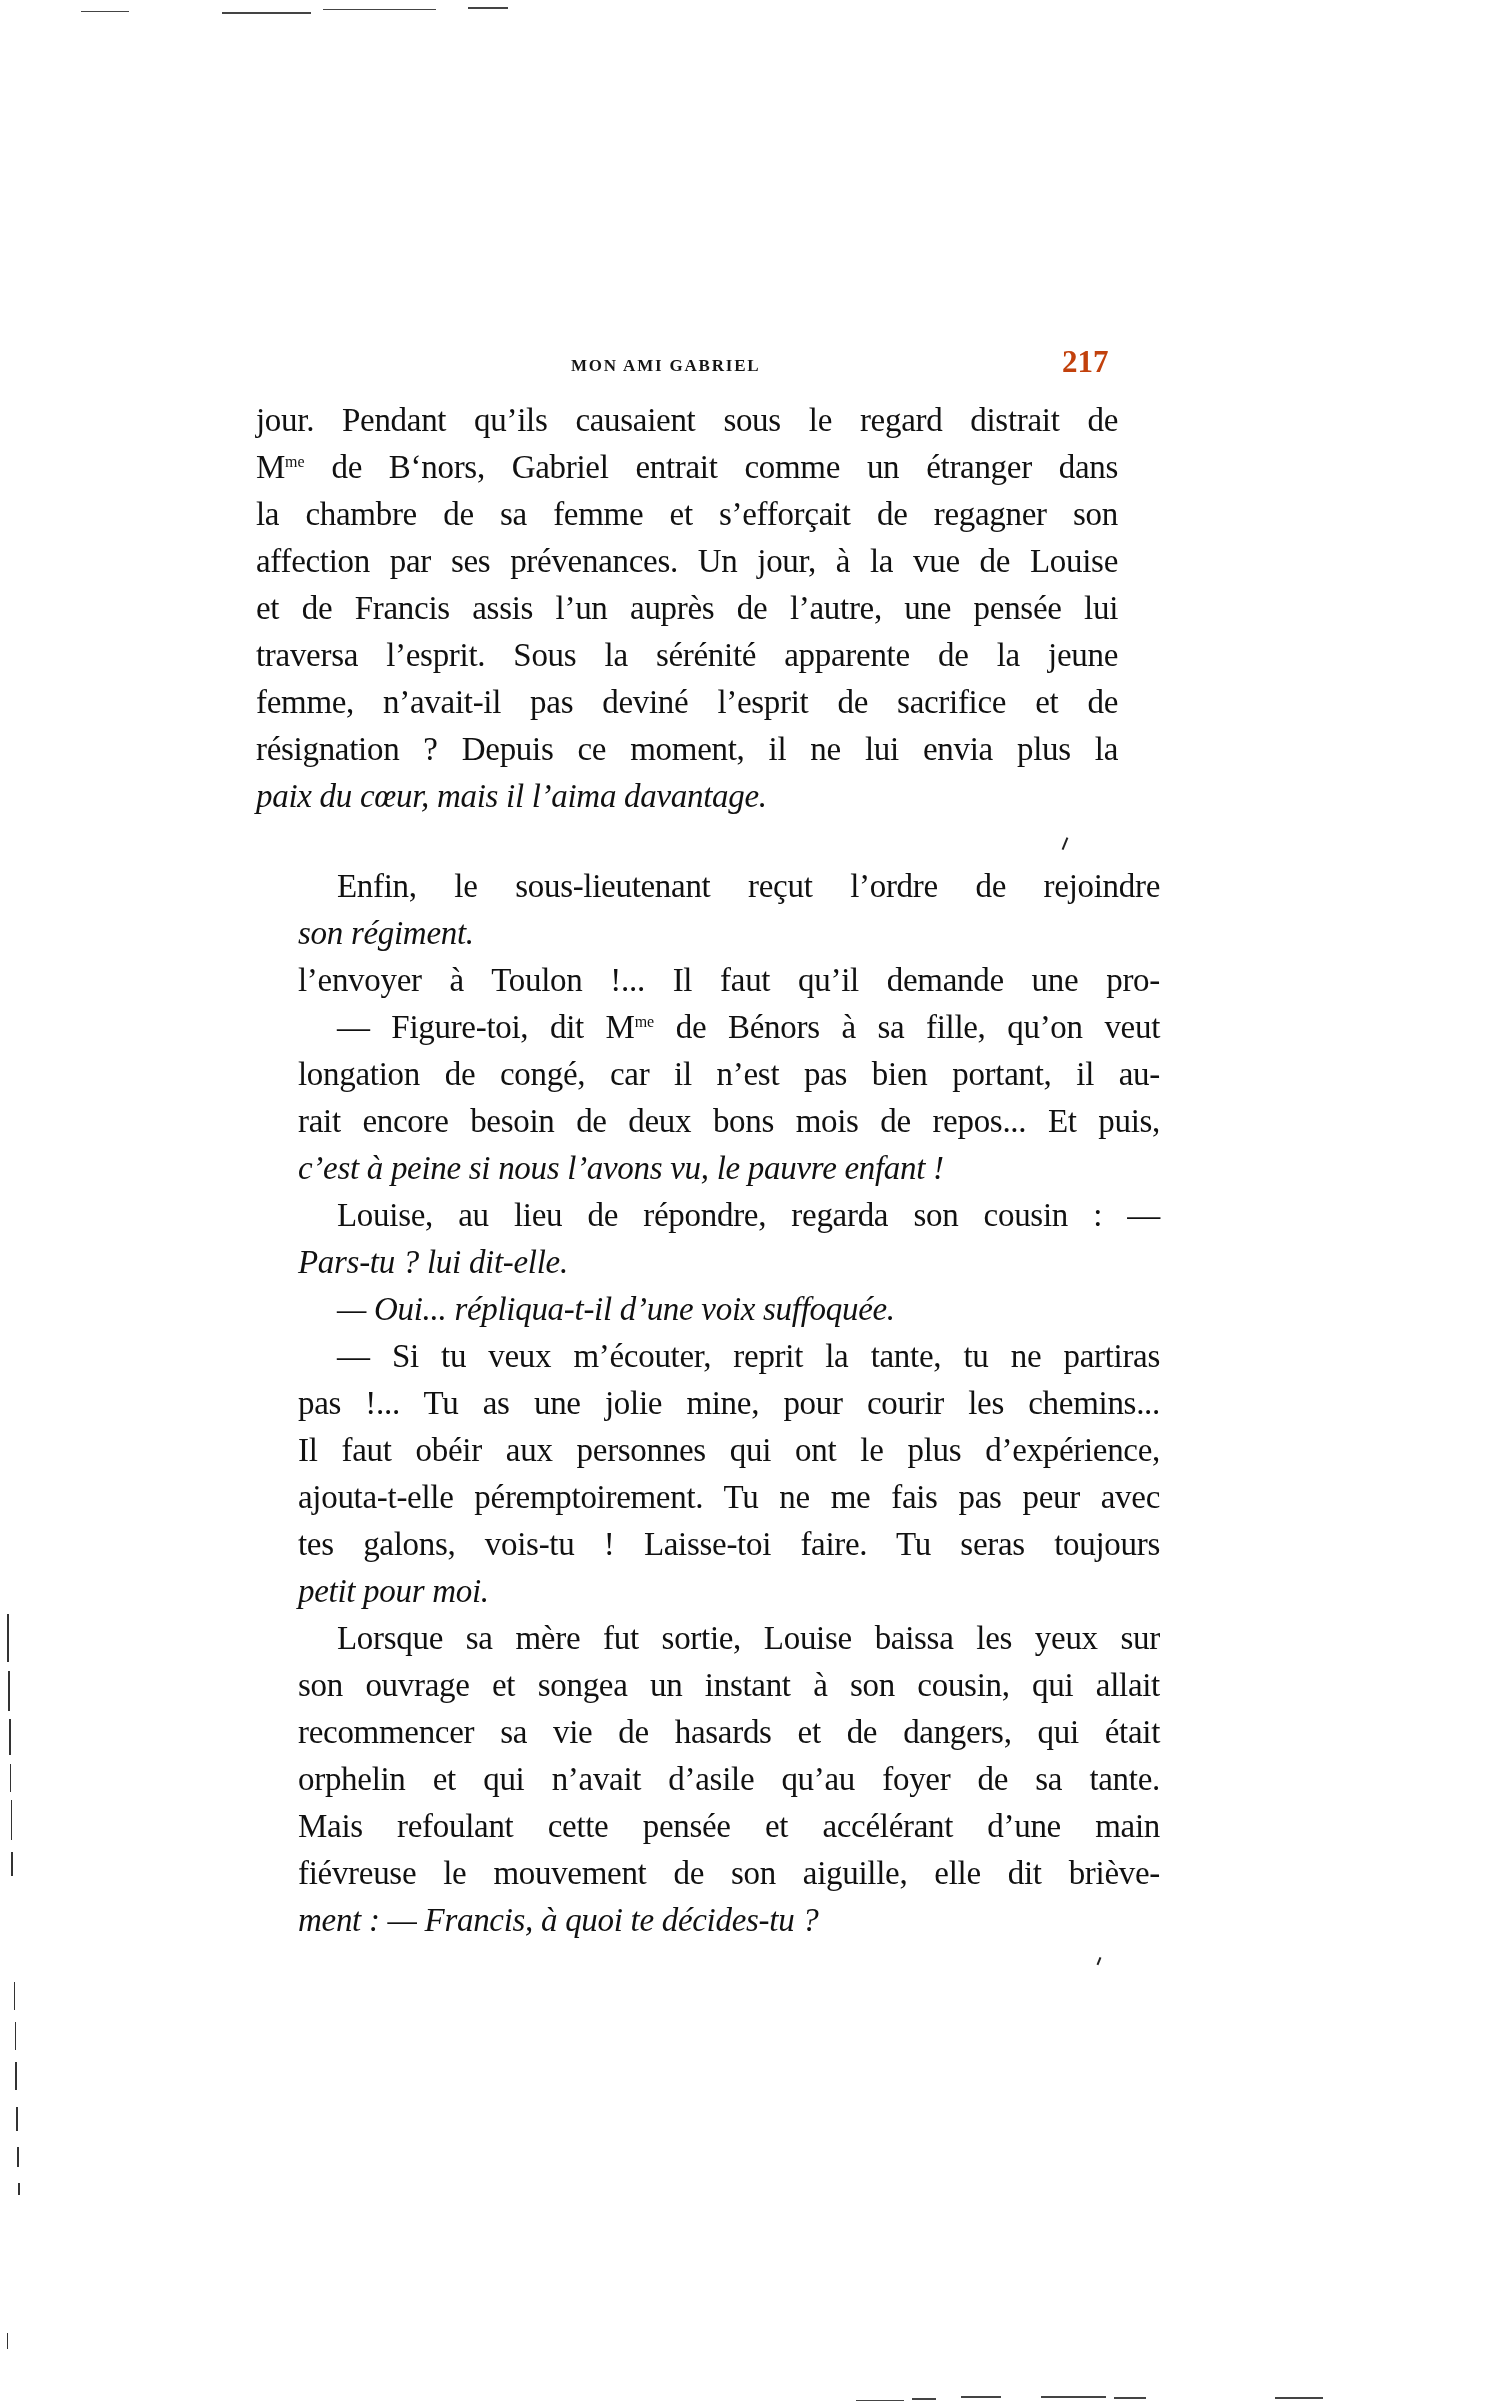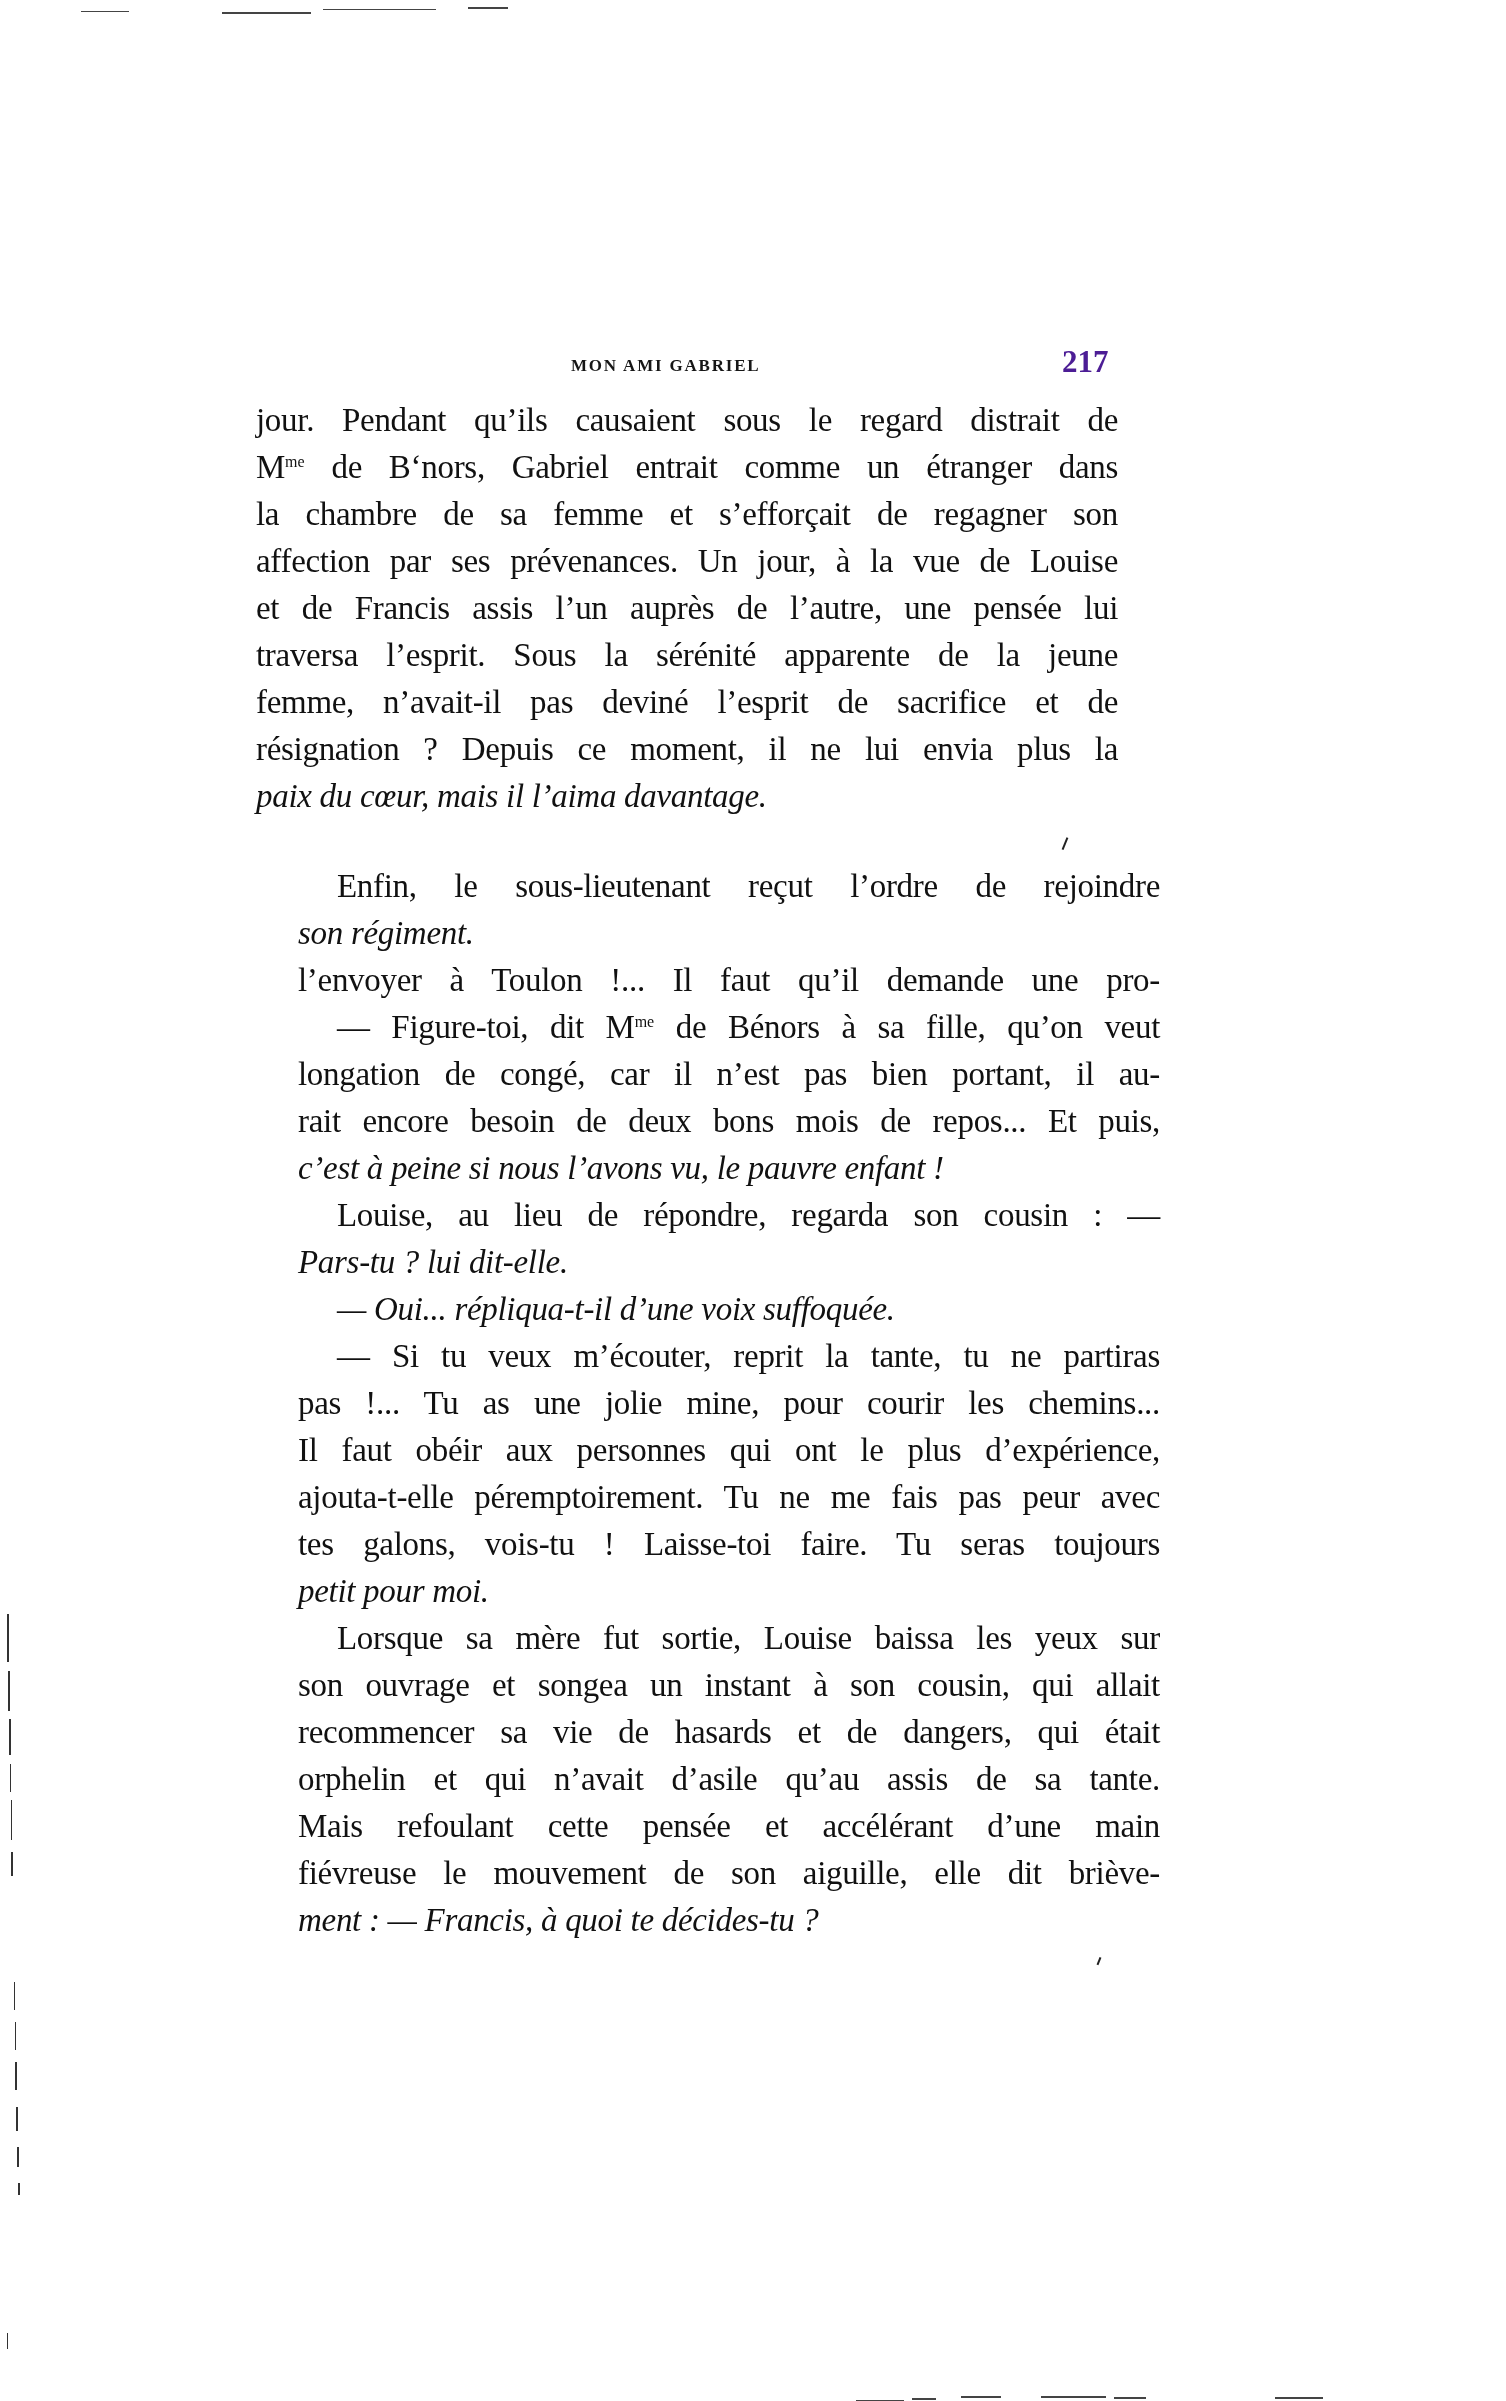--- a/index.html
+++ b/index.html
@@ -34,21 +34,21 @@
     color: #161616;
   }
   .page-number {
     position: absolute;
     left: 1062px;
     top: 342px;
     font-family: "Liberation Serif", serif;
     font-size: 31px;
     font-weight: bold;
     line-height: 31px;
-    color: #4c1d95;
+    color: #c2410c;
     white-space: nowrap;
   }
   .text-block {
     position: absolute;
     left: 250px;
     width: 862px;
   }
   .line {
     display: block;
     height: 47px;
@@ -158,20 +158,20 @@
     <span class="line indent">— Si tu veux m’écouter, reprit la tante, tu ne partiras</span>
     <span class="line">pas !... Tu as une jolie mine, pour courir les chemins...</span>
     <span class="line">Il faut obéir aux personnes qui ont le plus d’expérience,</span>
     <span class="line">ajouta-t-elle péremptoirement. Tu ne me fais pas peur avec</span>
     <span class="line">tes galons, vois-tu ! Laisse-toi faire. Tu seras toujours</span>
     <span class="line last">petit pour moi.</span>
 
     <span class="line indent">Lorsque sa mère fut sortie, Louise baissa les yeux sur</span>
     <span class="line">son ouvrage et songea un instant à son cousin, qui allait</span>
     <span class="line">recommencer sa vie de hasards et de dangers, qui était</span>
-    <span class="line">orphelin et qui n’avait d’asile qu’au assis de sa tante.</span>
+    <span class="line">orphelin et qui n’avait d’asile qu’au foyer de sa tante.</span>
     <span class="line">Mais refoulant cette pensée et accélérant d’une main</span>
     <span class="line">fiévreuse le mouvement de son aiguille, elle dit briève-</span>
     <span class="line last">ment : — Francis, à quoi te décides-tu ?</span>
   </div>
 
 </div>
 
 
 </body></html>

